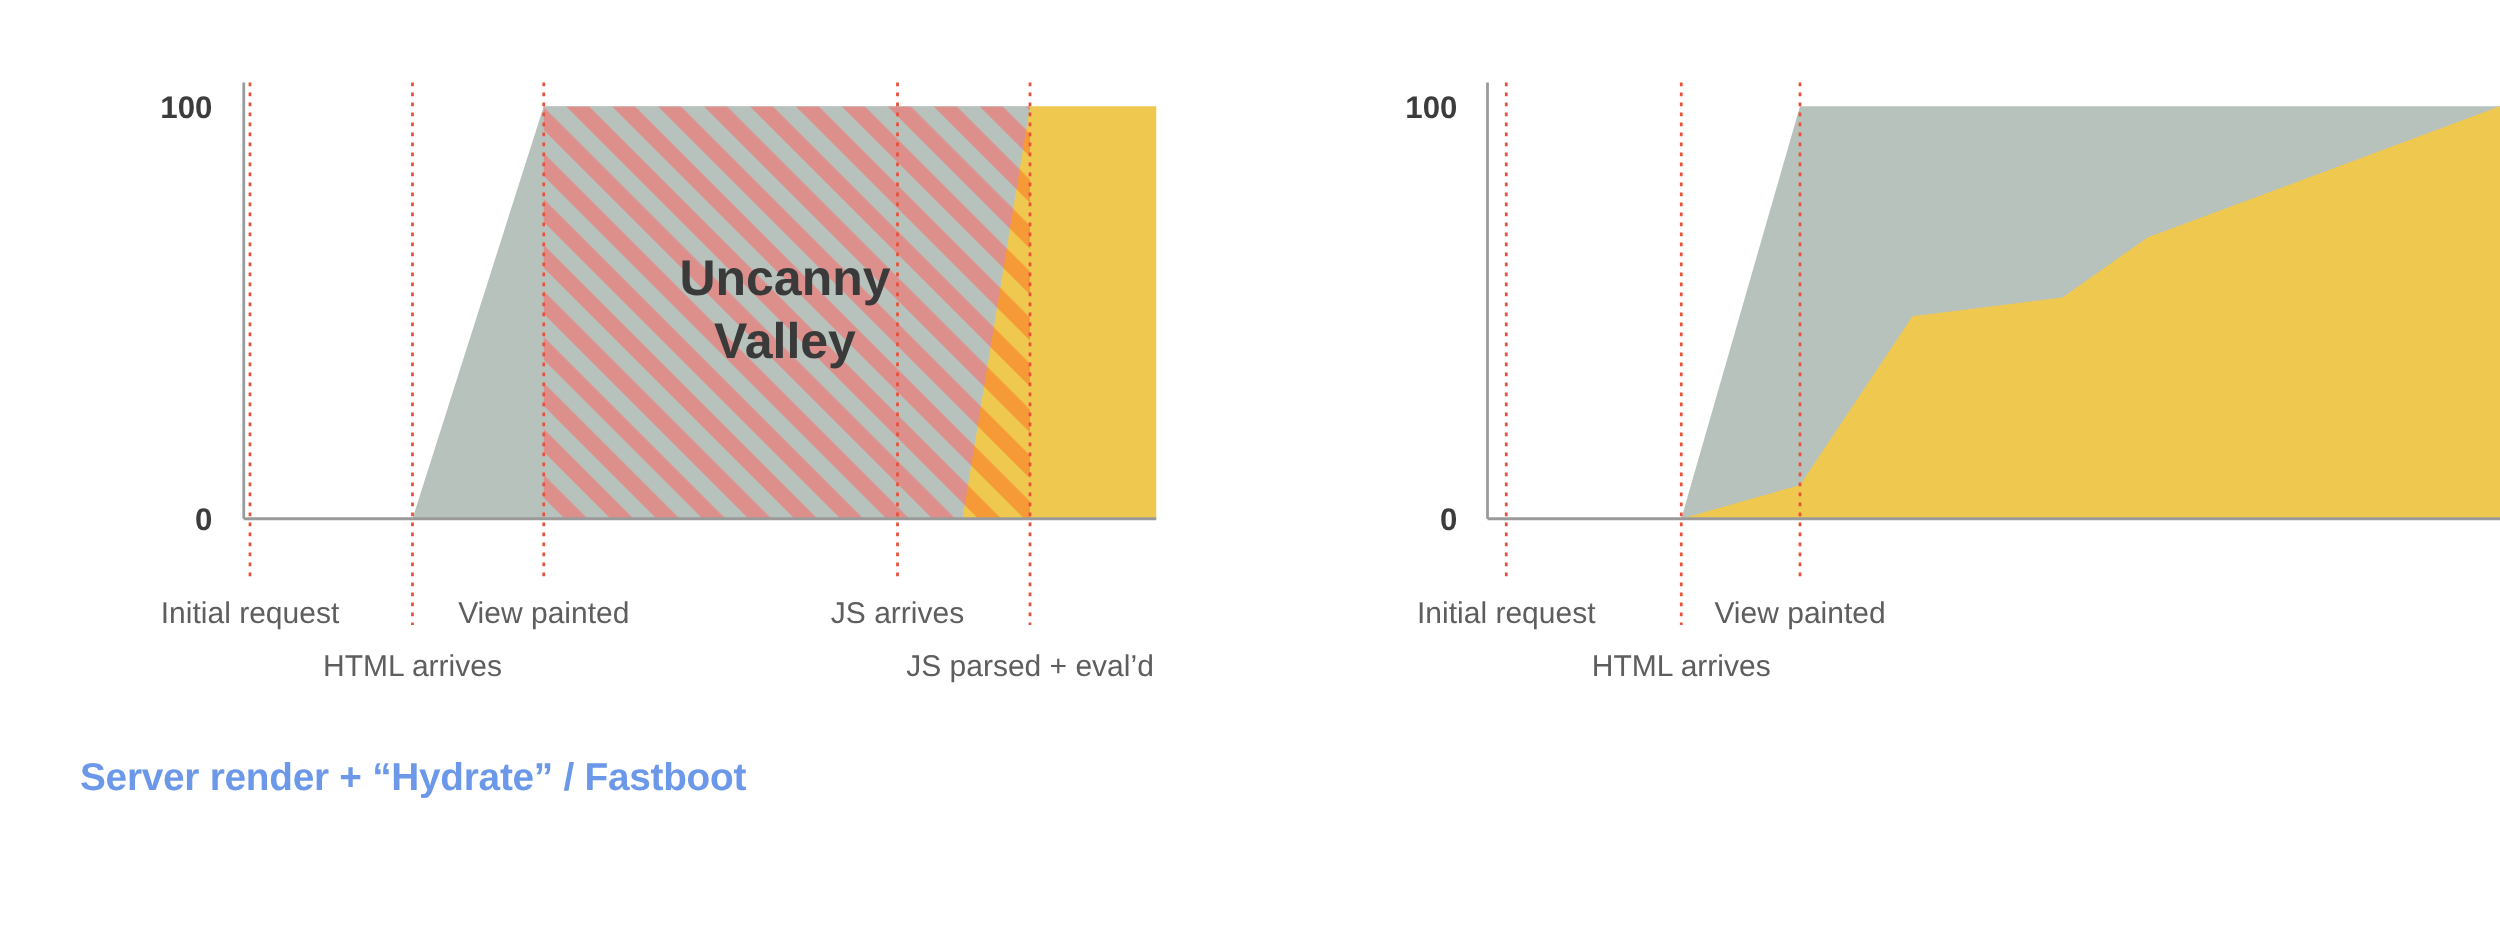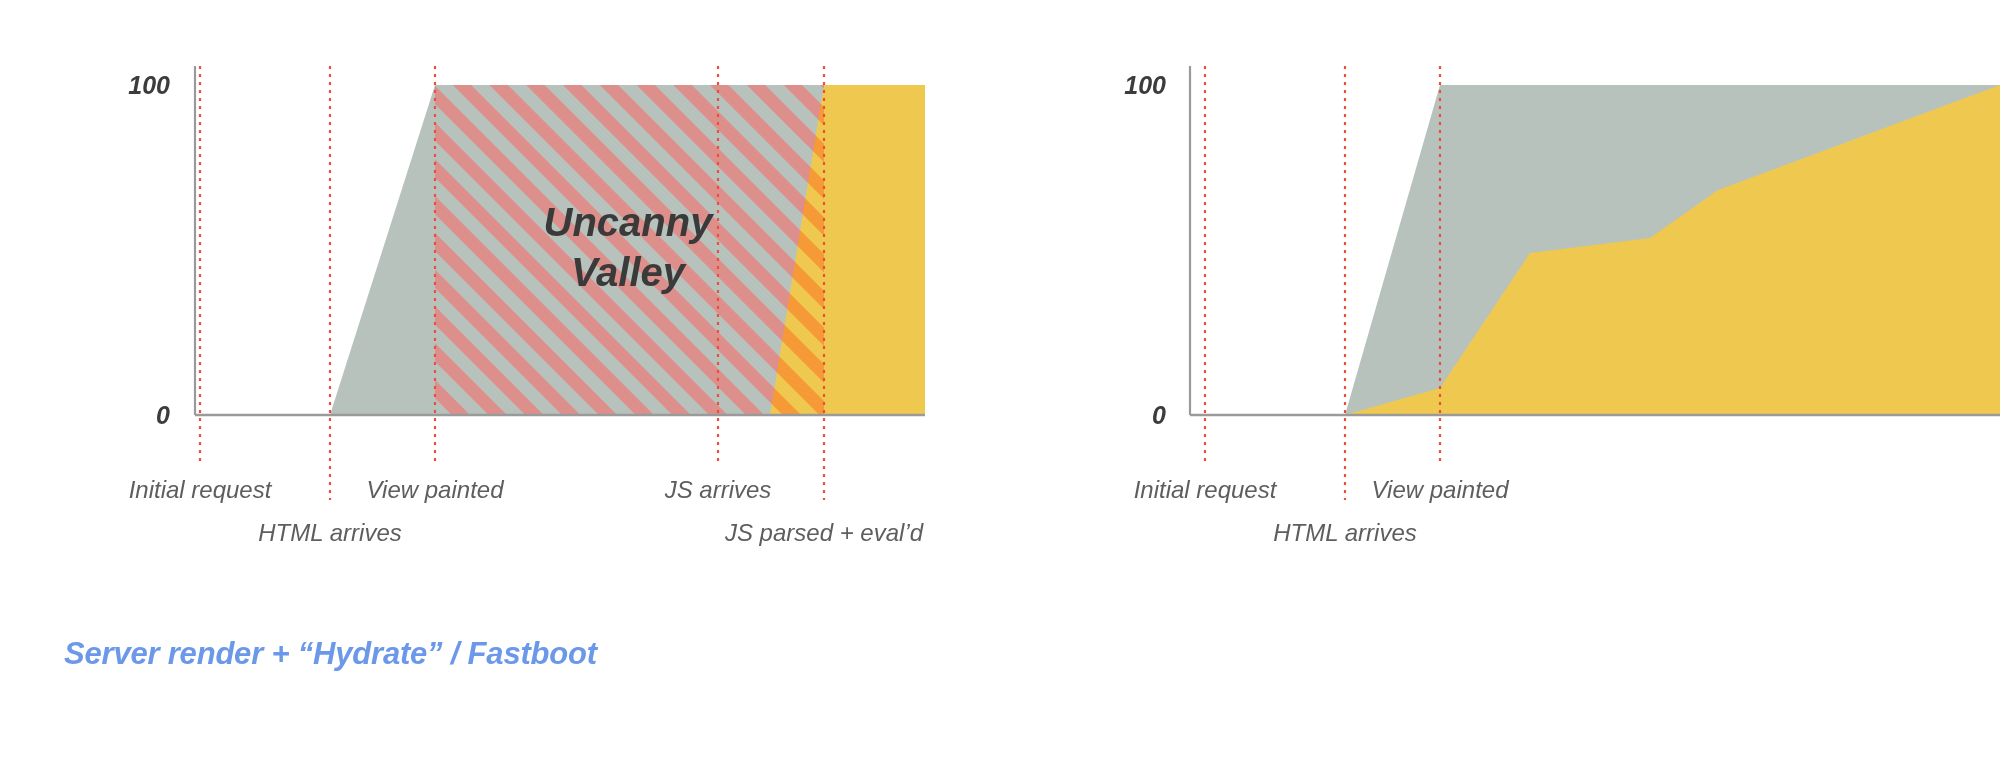--- a/index.html
+++ b/index.html
@@ -1,25 +1,25 @@
 <!DOCTYPE html>
 <html><head>
 <meta charset="utf-8">
 <style>
   html,body{margin:0;padding:0;}
   body{width:2000px;height:758px;background:#ffffff;
        font-family:"Liberation Sans",sans-serif;overflow:hidden;}
-  .stage{position:relative;width:2000px;height:758px;font-style:italic;}
+  .stage{position:relative;width:2000px;height:758px;}
   .panel{position:absolute;top:0;}
   .panel.left{left:0;width:1000px;height:758px;}
   .panel.right{left:1000px;width:1000px;height:758px;}
   .svgwrap{position:absolute;left:0;top:0;}
   .caption{position:absolute;font-weight:bold;font-size:31px;
            color:#6b98e8;white-space:nowrap;letter-spacing:-0.2px;}
-  .cap-left{left:64px;top:604px;margin-top:32px;}
+  .cap-left{left:64px;top:604px;}
   .cap-right{left:844px;top:604px;}
   .ylab{font-family:"Liberation Sans",sans-serif;font-weight:bold;
         font-size:25px;fill:#3c3c3c;}
   .xlab{font-family:"Liberation Sans",sans-serif;font-weight:normal;
         font-size:24px;fill:#5e5e5e;}
   .uv{font-family:"Liberation Sans",sans-serif;font-weight:bold;
       font-size:40px;fill:#3a3a3a;}
 </style>
 </head>
 <body>

